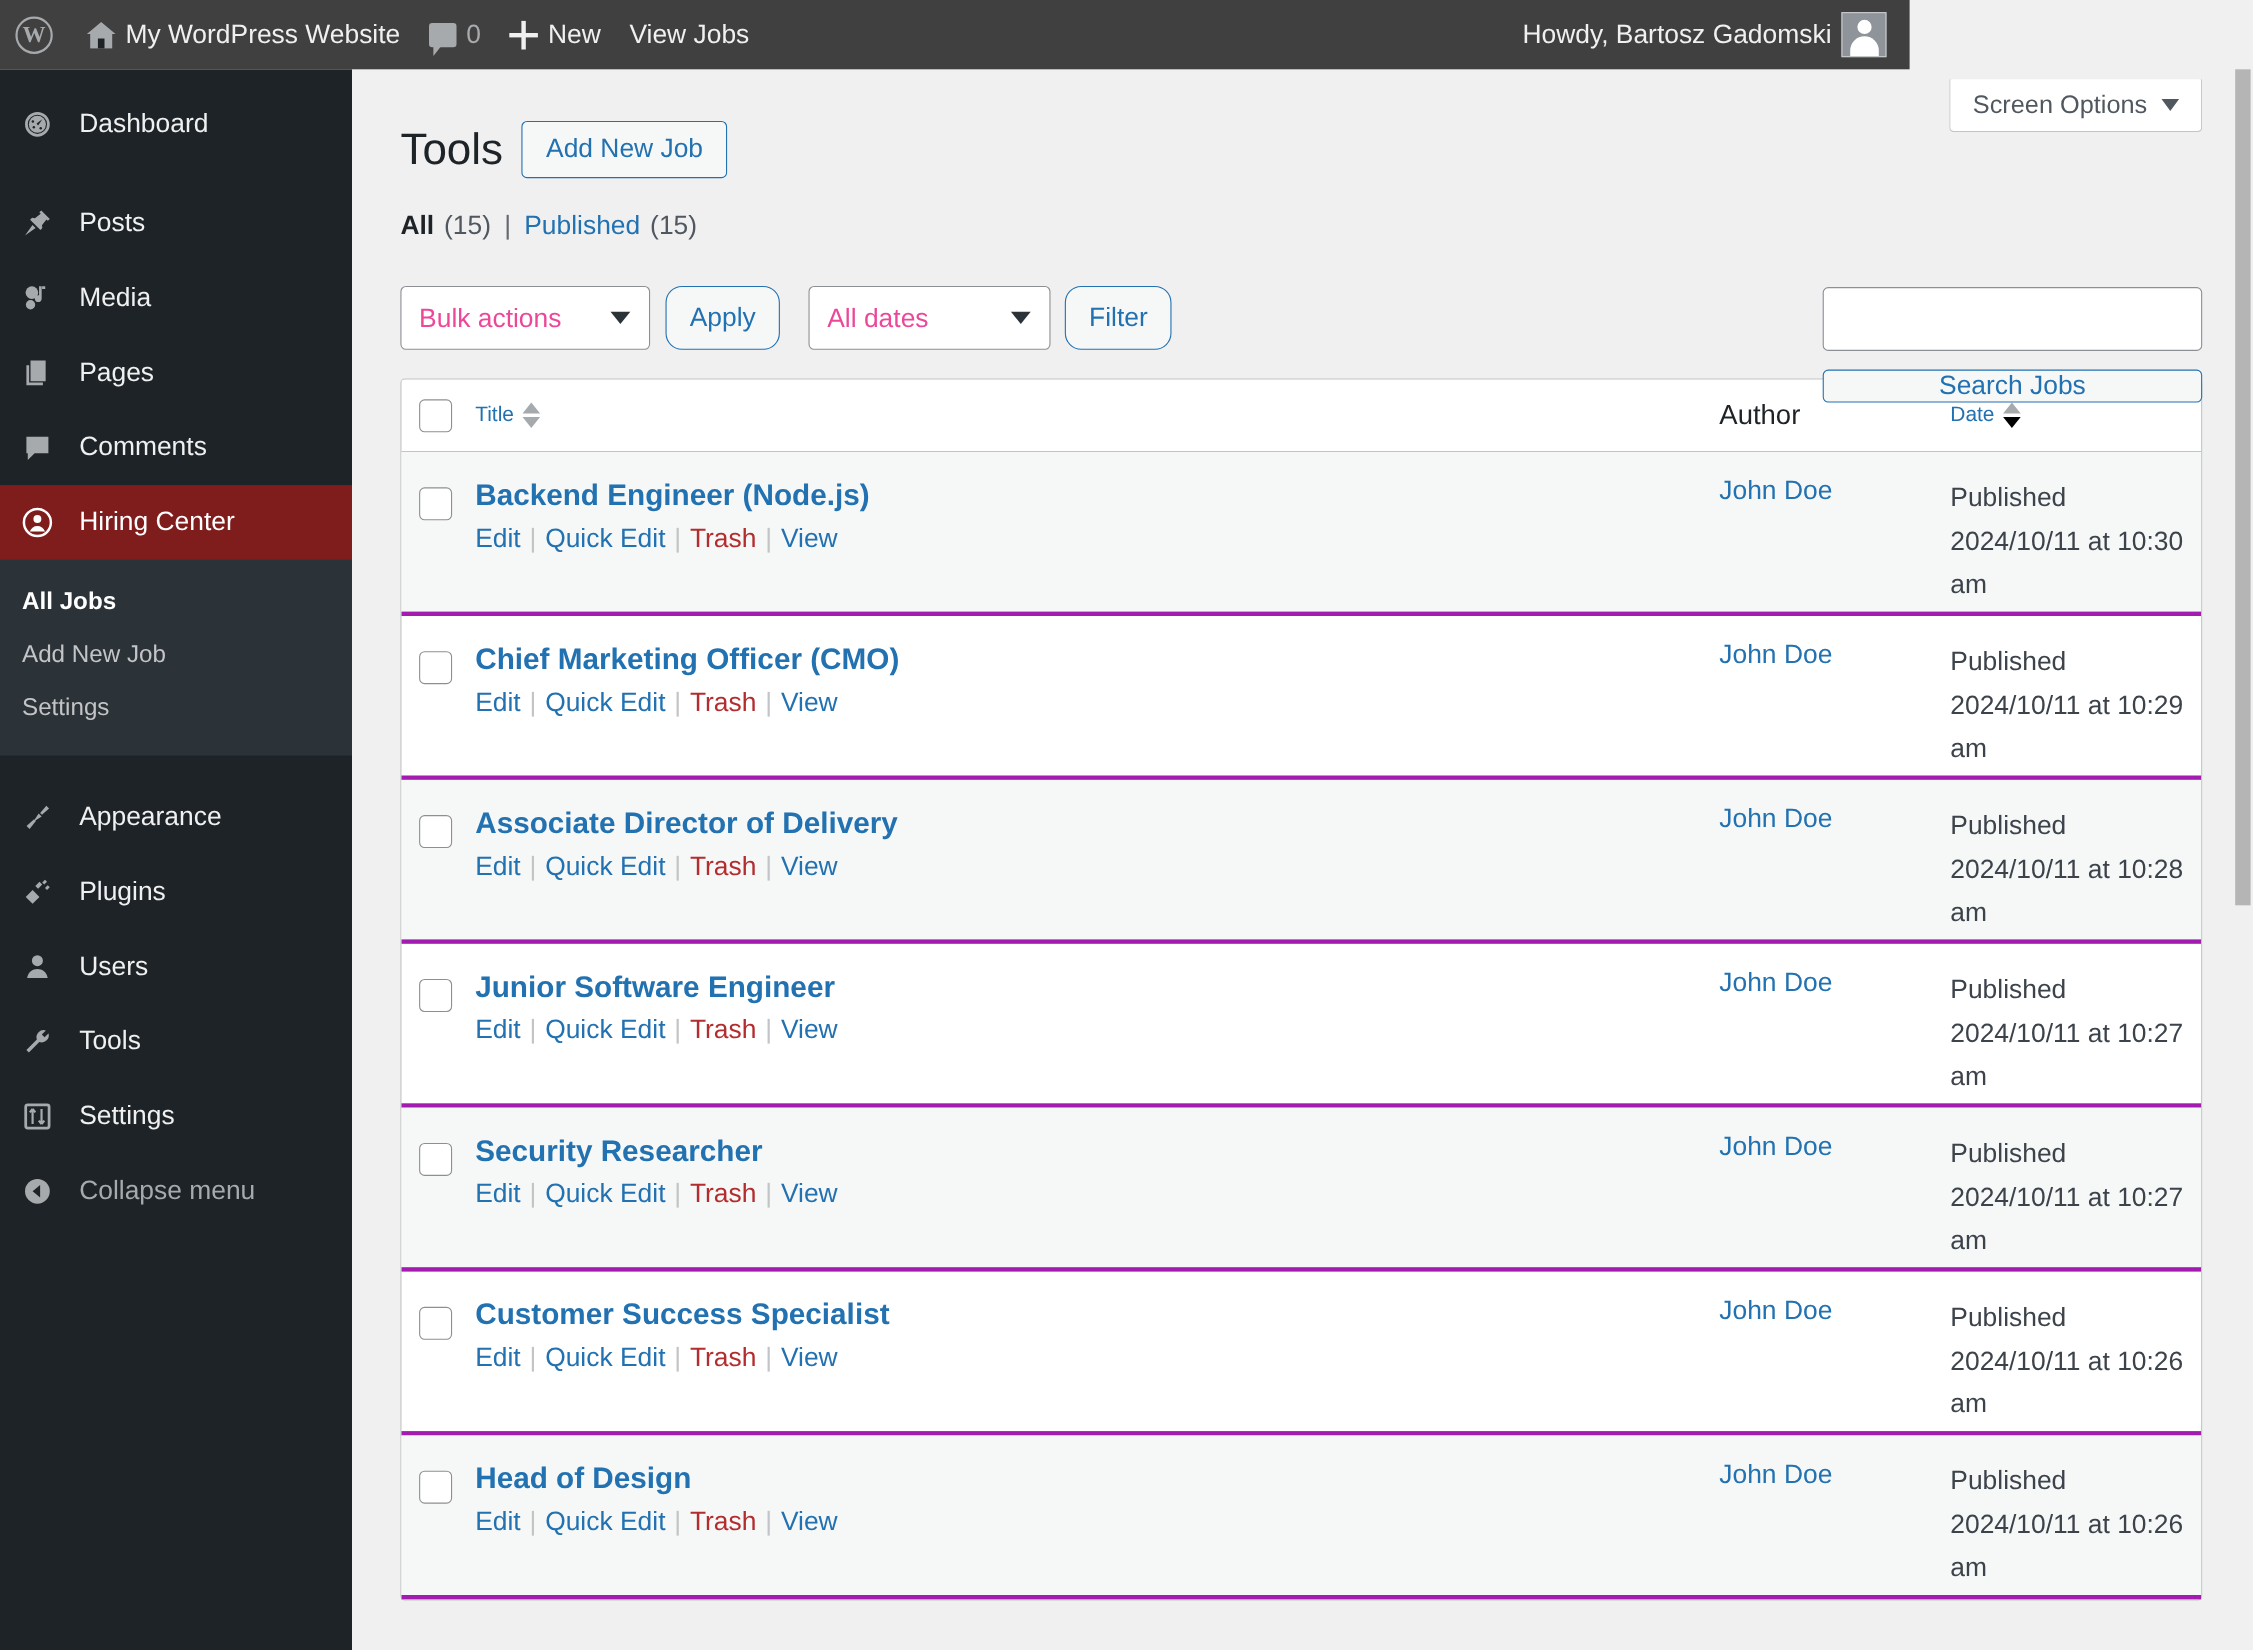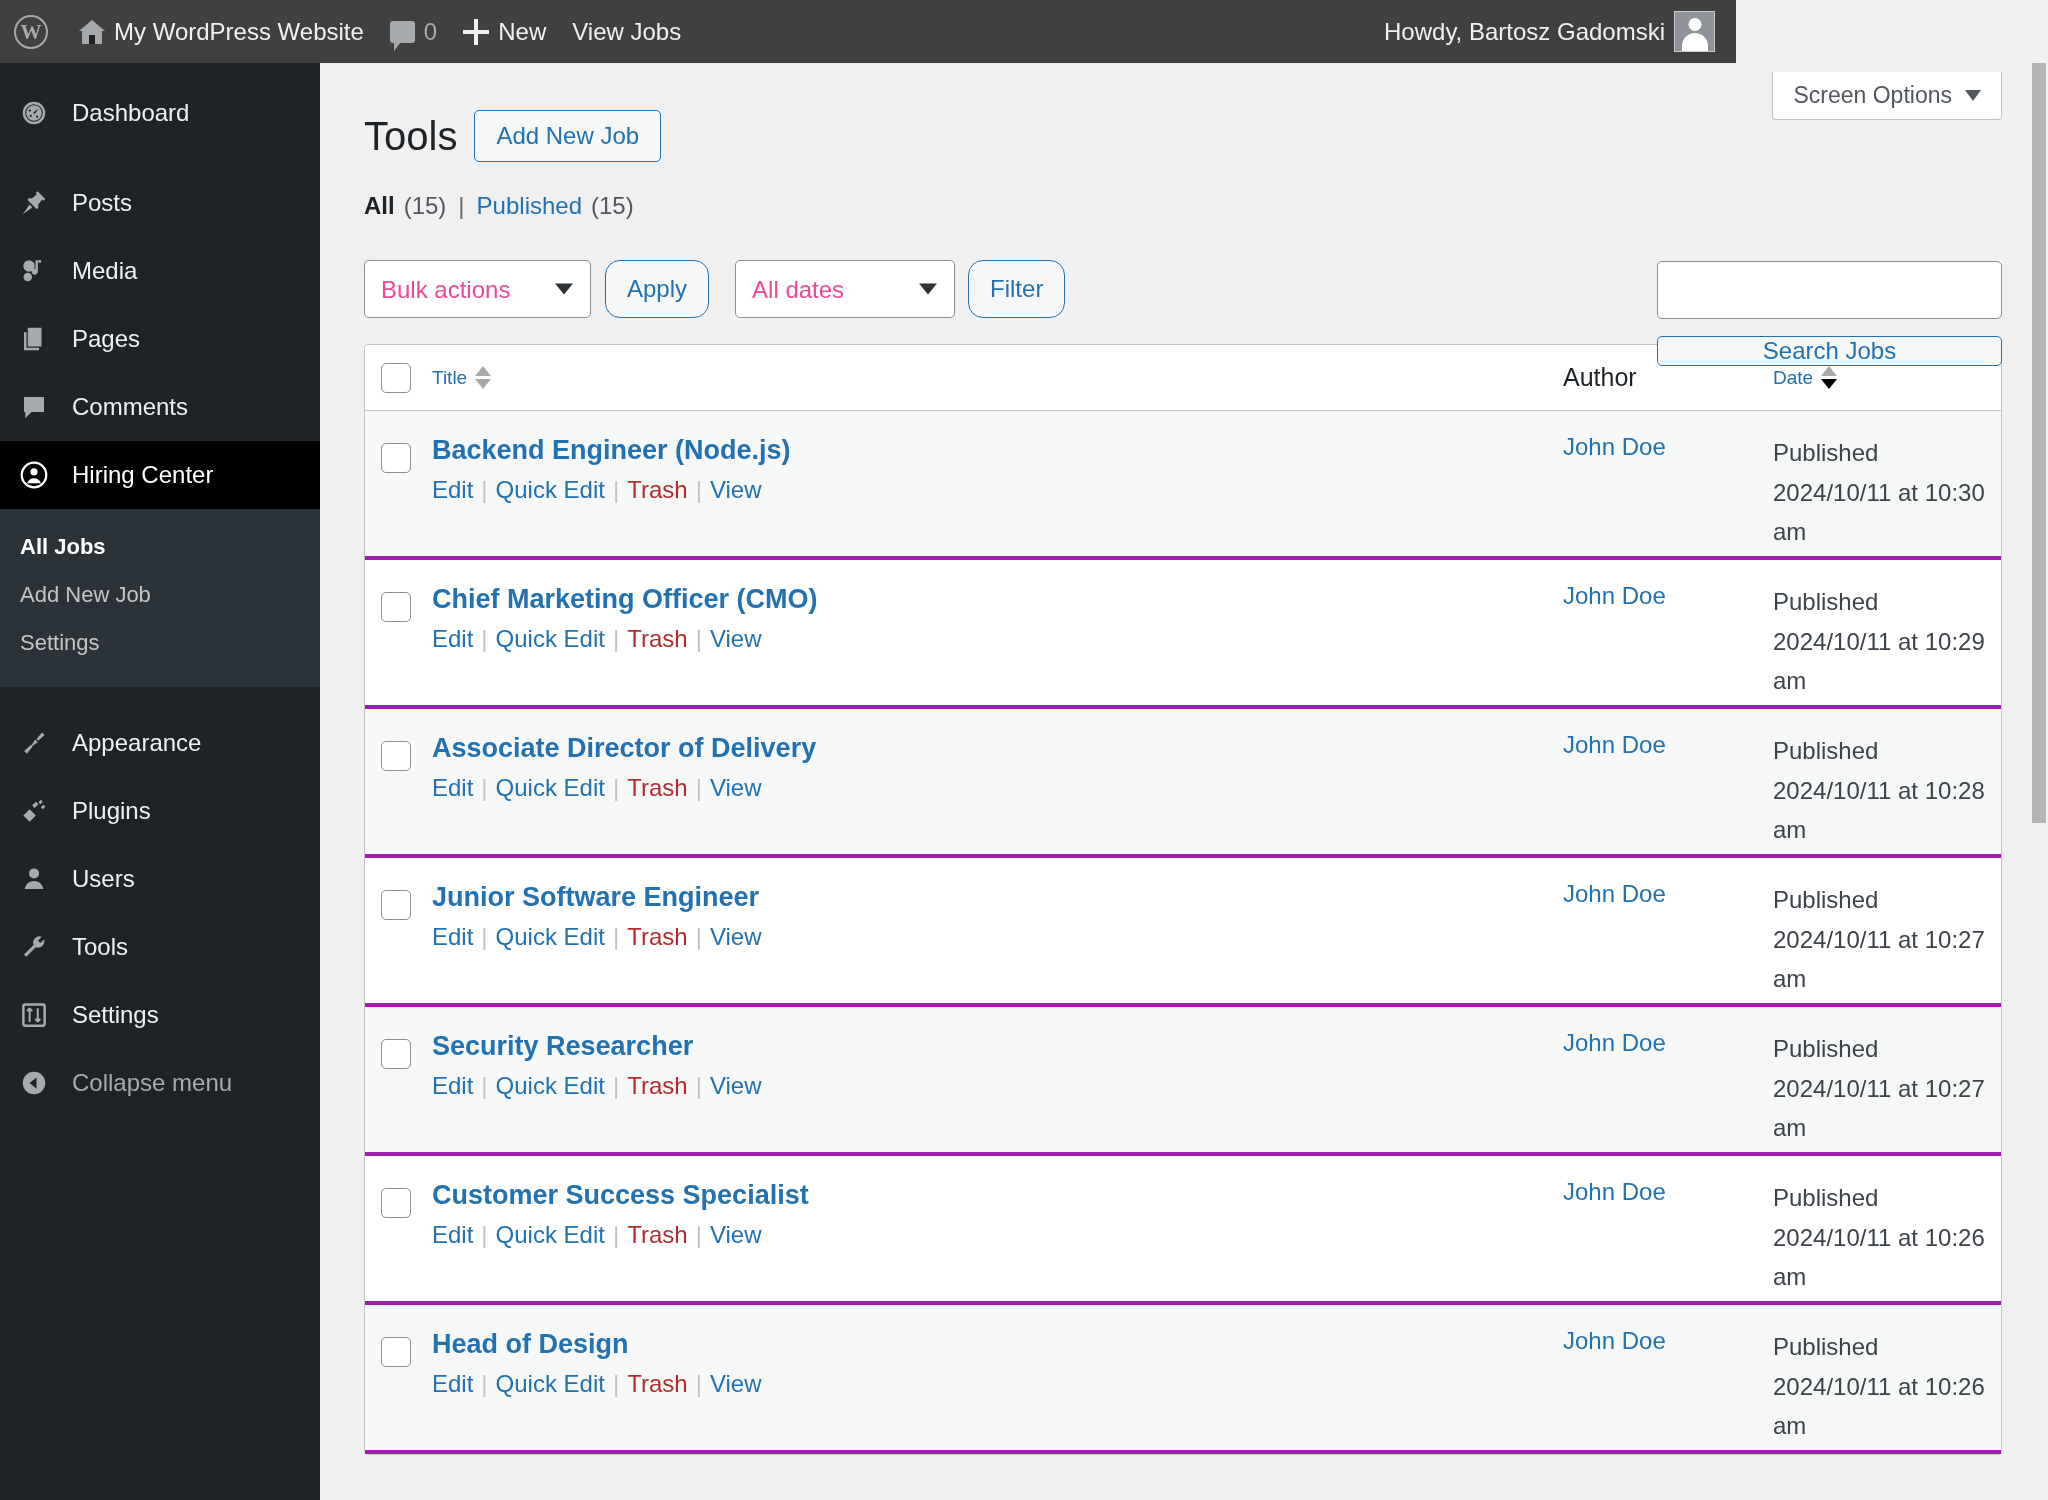--- a/index.html
+++ b/index.html
@@ -100,21 +100,21 @@
   }
   .menu-item {
     position: relative; display: flex; align-items: center;
     height: 68px; padding-left: 14px; gap: 18px;
     color: #f0f0f1; font-size: 24px; cursor: pointer;
   }
   .menu-item .mlabel { white-space: nowrap; }
   .menu-item.first { margin-top: 16px; }
   .menu-item.gap-top { margin-top: 22px; }
   .menu-item.current {
-    background: #000000; color: #fff; font-weight: 400;
+    background: #7f1d1d; color: #fff; font-weight: 400;
   }
   .menu-item.current::after {
     content: ""; position: absolute; right: -16px; top: 50%;
     transform: translateY(-50%);
     border-top: 16px solid transparent; border-bottom: 16px solid transparent;
     border-left: 16px solid #f0f0f1;
   }
   .mi-icon {
     width: 40px; height: 40px; display: flex;
     align-items: center; justify-content: center;

